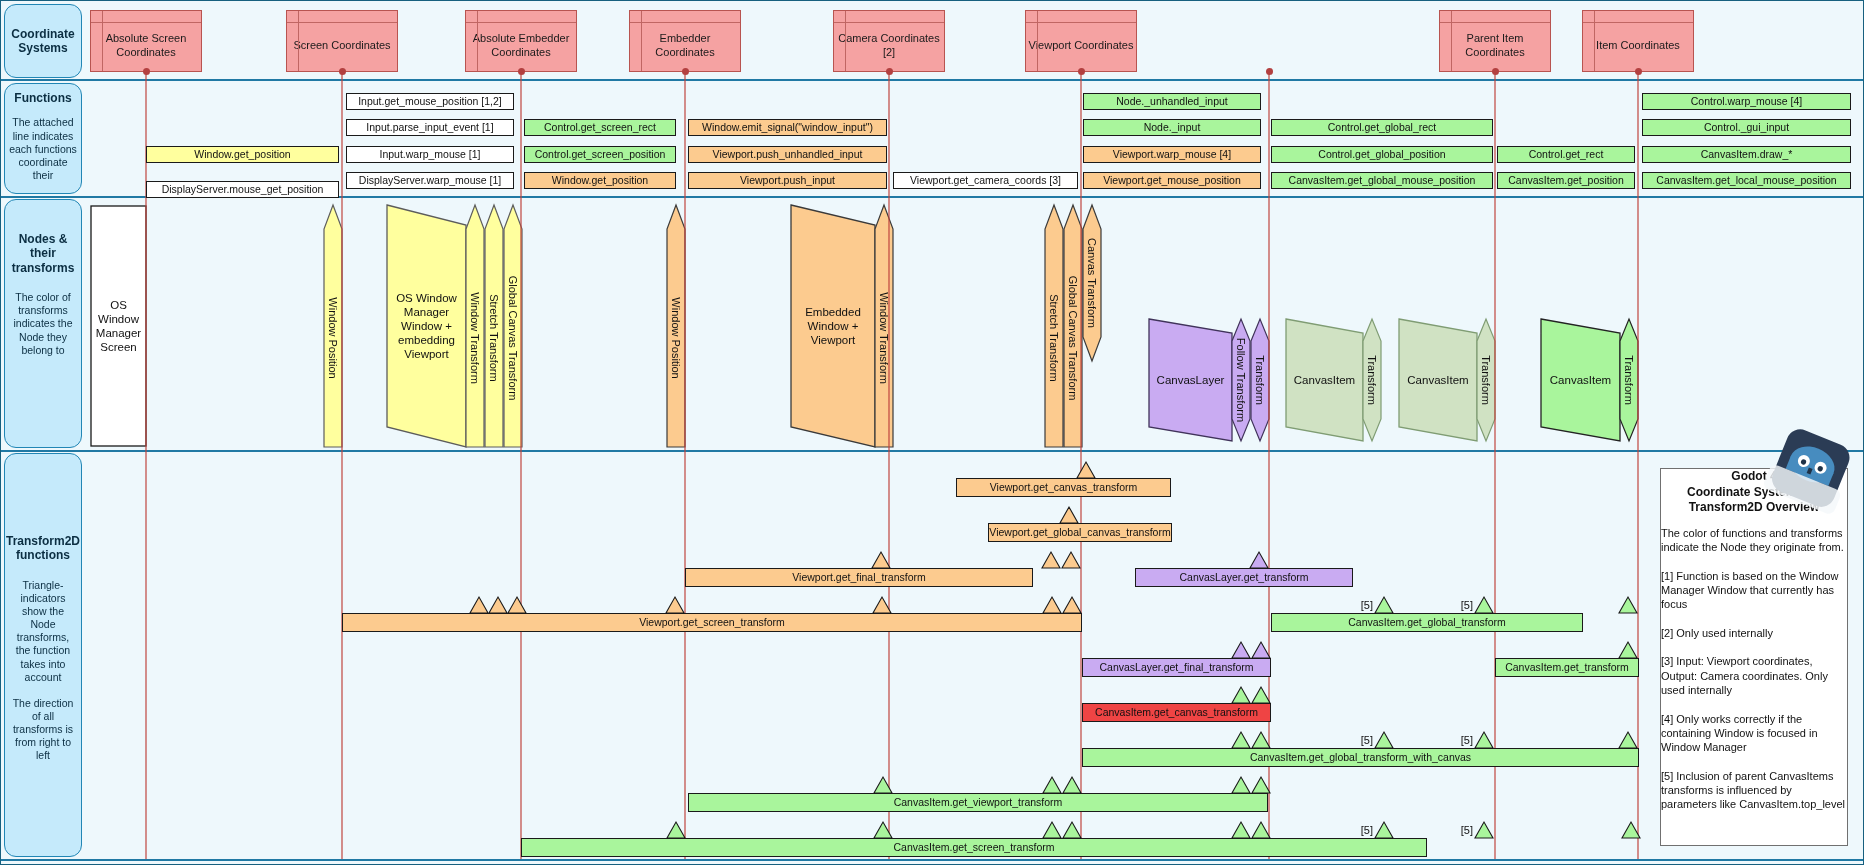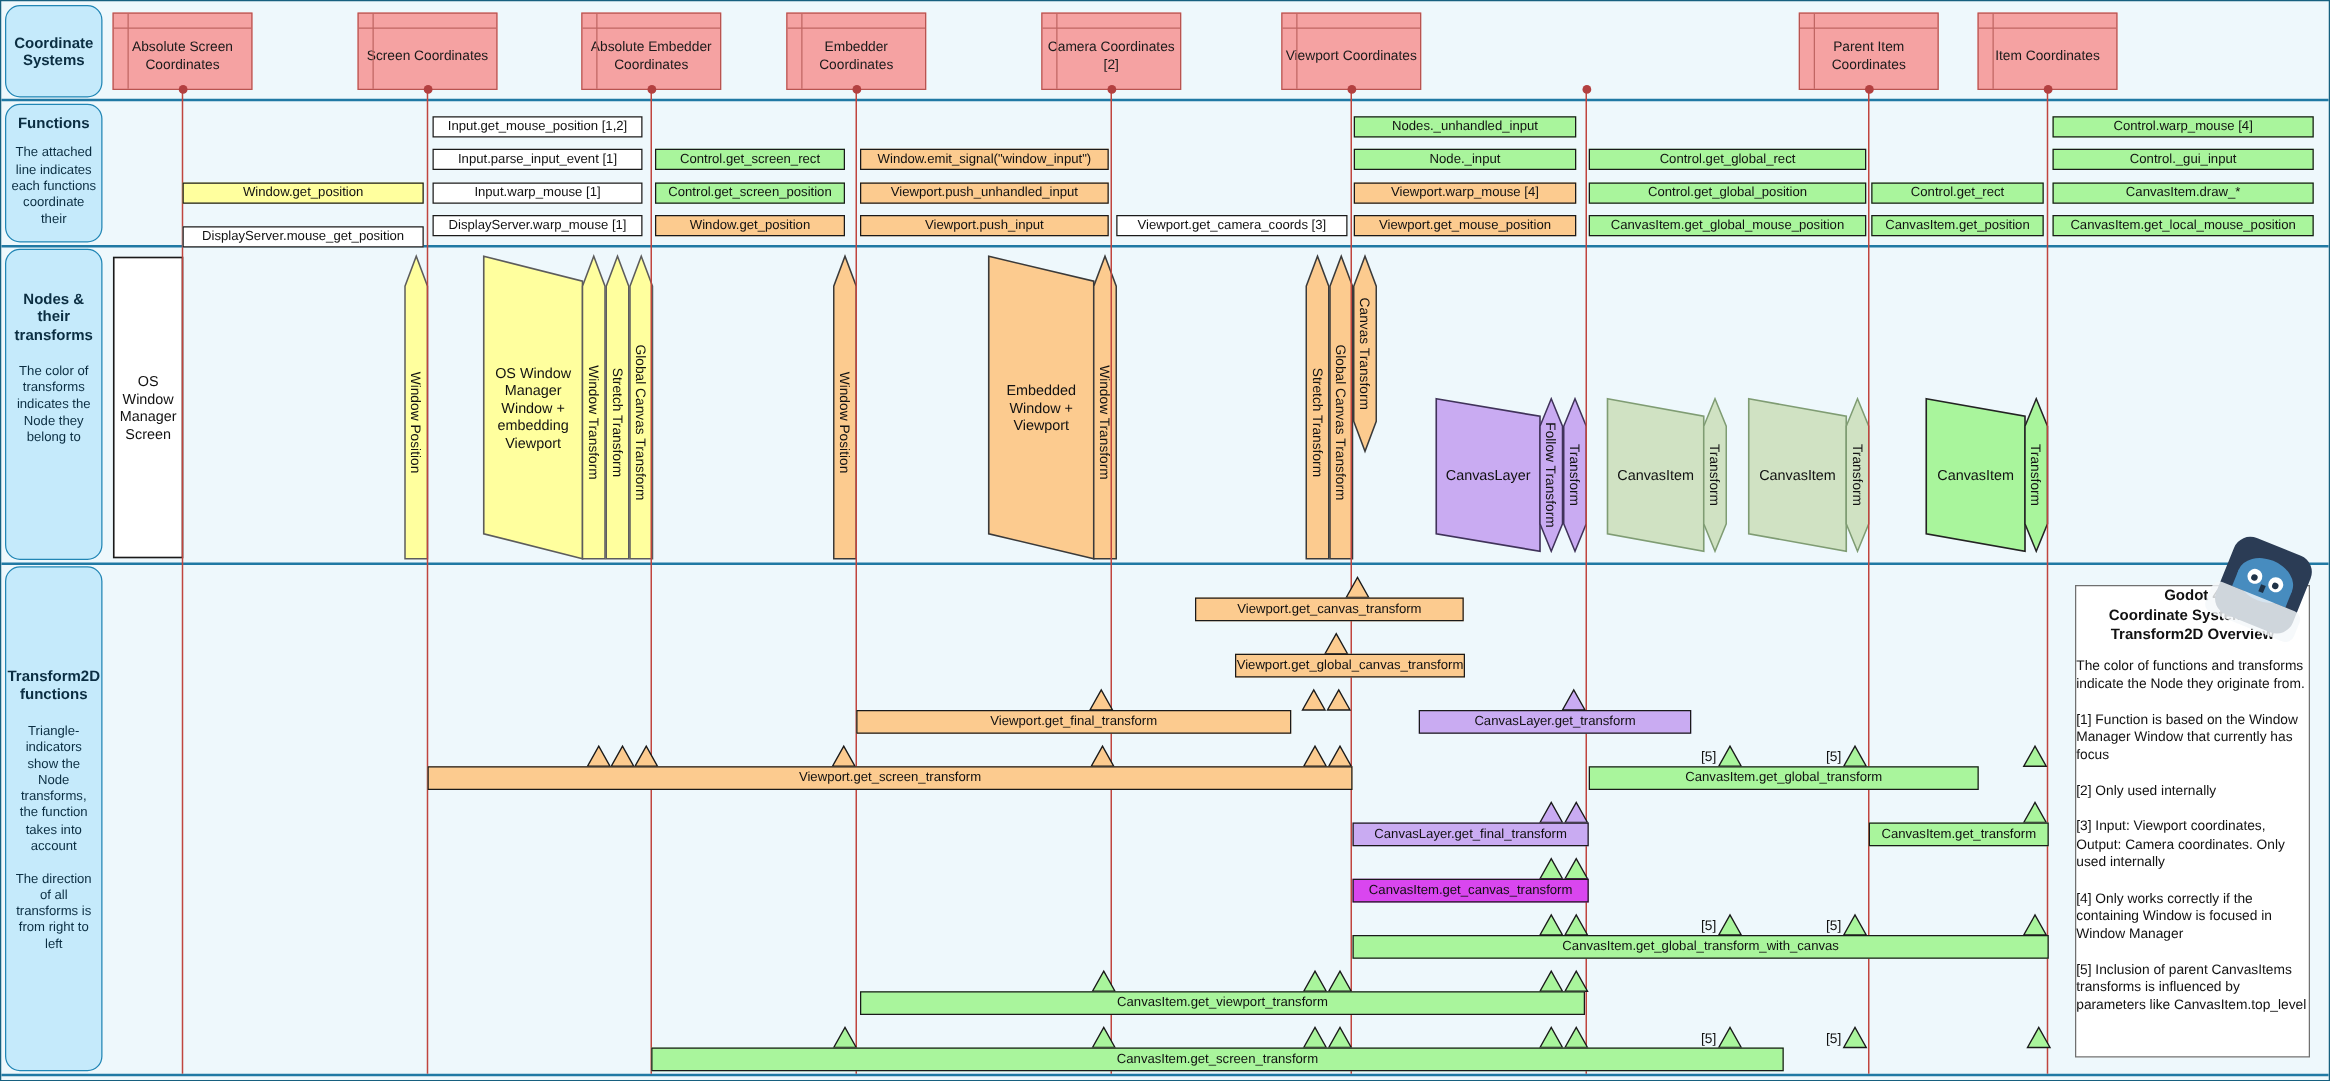--- a/index.html
+++ b/index.html
@@ -229,21 +229,21 @@
       <div style="padding-top: 9px;">Parent Item Coordinates</div>
     </div>
     <div class="dot" style="left: 1490.5px; top: 67px;"></div>
     <div class="cbox" style="left: 1581px; top: 9px; width: 112px; height: 62px;">
       <div class="cb-h"></div>
       <div class="cb-v"></div>
       <div style="padding-top: 9px;">Item Coordinates</div>
     </div>
     <div class="dot" style="left: 1633.5px; top: 67px;"></div>
     <div class="fbox" style="left: 345px; top: 92px; width: 168px; background: rgb(255, 255, 255);">Input.get_mouse_position [1,2]</div>
-    <div class="fbox" style="left: 1082px; top: 92px; width: 178px; background: rgb(169, 245, 156);">Nodes._unhandled_input</div>
+    <div class="fbox" style="left: 1082px; top: 92px; width: 178px; background: rgb(169, 245, 156);">Node._unhandled_input</div>
     <div class="fbox" style="left: 1641px; top: 92px; width: 209px; background: rgb(169, 245, 156);">Control.warp_mouse [4]</div>
     <div class="fbox" style="left: 345px; top: 118px; width: 168px; background: rgb(255, 255, 255);">Input.parse_input_event [1]</div>
     <div class="fbox" style="left: 523px; top: 118px; width: 152px; background: rgb(169, 245, 156);">Control.get_screen_rect</div>
     <div class="fbox" style="left: 687px; top: 118px; width: 199px; background: rgb(252, 203, 143);">Window.emit_signal("window_input")</div>
     <div class="fbox" style="left: 1082px; top: 118px; width: 178px; background: rgb(169, 245, 156);">Node._input</div>
     <div class="fbox" style="left: 1270px; top: 118px; width: 222px; background: rgb(169, 245, 156);">Control.get_global_rect</div>
     <div class="fbox" style="left: 1641px; top: 118px; width: 209px; background: rgb(169, 245, 156);">Control._gui_input</div>
     <div class="fbox" style="left: 145px; top: 145px; width: 193px; background: rgb(255, 255, 158);">Window.get_position</div>
     <div class="fbox" style="left: 345px; top: 145px; width: 168px; background: rgb(255, 255, 255);">Input.warp_mouse [1]</div>
     <div class="fbox" style="left: 523px; top: 145px; width: 152px; background: rgb(169, 245, 156);">Control.get_screen_position</div>
@@ -262,17 +262,17 @@
     <div class="fbox" style="left: 1496px; top: 171px; width: 138px; background: rgb(169, 245, 156);">CanvasItem.get_position</div>
     <div class="fbox" style="left: 1641px; top: 171px; width: 209px; background: rgb(169, 245, 156);">CanvasItem.get_local_mouse_position</div>
     <div class="bar" style="left: 955px; top: 477px; width: 215px; background: rgb(252, 203, 143);">Viewport.get_canvas_transform</div>
     <div class="bar" style="left: 987px; top: 522px; width: 184px; background: rgb(252, 203, 143);">Viewport.get_global_canvas_transform</div>
     <div class="bar" style="left: 684px; top: 567px; width: 348px; background: rgb(252, 203, 143);">Viewport.get_final_transform</div>
     <div class="bar" style="left: 1134px; top: 567px; width: 218px; background: rgb(201, 171, 242);">CanvasLayer.get_transform</div>
     <div class="bar" style="left: 341px; top: 612px; width: 740px; background: rgb(252, 203, 143);">Viewport.get_screen_transform</div>
     <div class="bar" style="left: 1270px; top: 612px; width: 312px; background: rgb(169, 245, 156);">CanvasItem.get_global_transform</div>
     <div class="bar" style="left: 1081px; top: 657px; width: 189px; background: rgb(201, 171, 242);">CanvasLayer.get_final_transform</div>
     <div class="bar" style="left: 1494px; top: 657px; width: 144px; background: rgb(169, 245, 156);">CanvasItem.get_transform</div>
-    <div class="bar" style="left: 1081px; top: 702px; width: 189px; background: #d946ef;">CanvasItem.get_canvas_transform</div>
+    <div class="bar" style="left: 1081px; top: 702px; width: 189px; background: #ef4444;">CanvasItem.get_canvas_transform</div>
     <div class="bar" style="left: 687px; top: 792px; width: 580px; background: rgb(169, 245, 156);">CanvasItem.get_viewport_transform</div>
     <div class="bar" style="left: 1081px; top: 747px; width: 557px; background: rgb(169, 245, 156);">CanvasItem.get_global_transform_with_canvas</div>
     <div class="bar" style="left: 520px; top: 837px; width: 906px; background: rgb(169, 245, 156);">CanvasItem.get_screen_transform</div>
   </div>
 
 </body></html>

